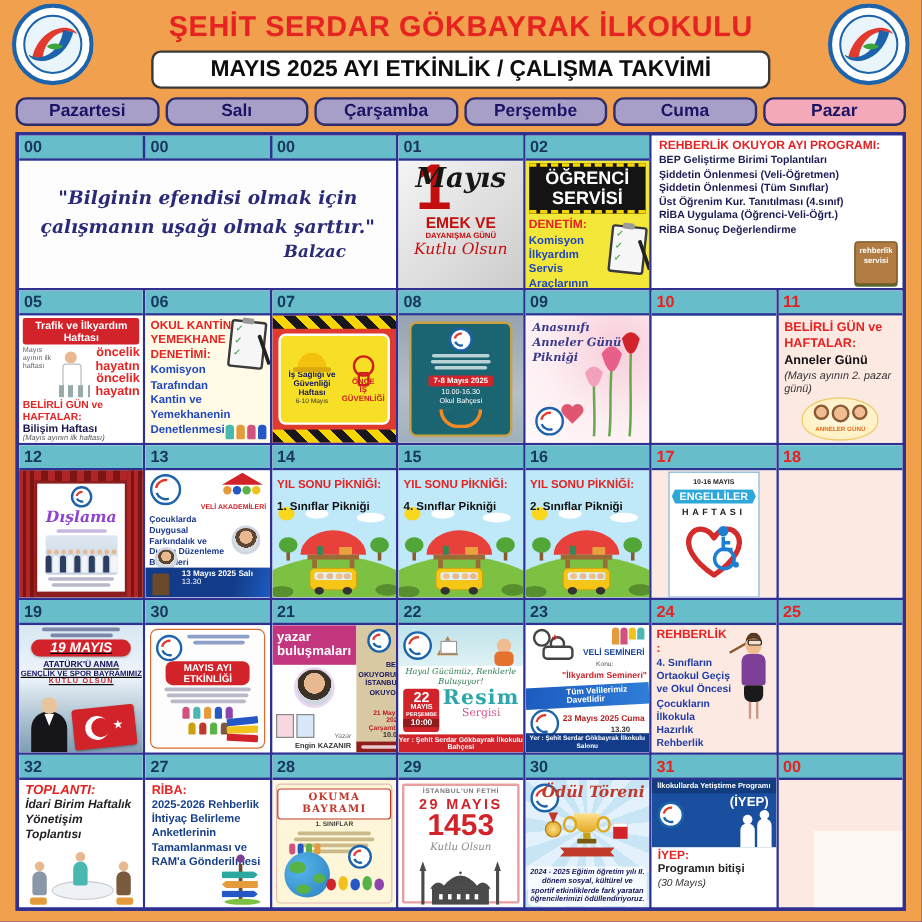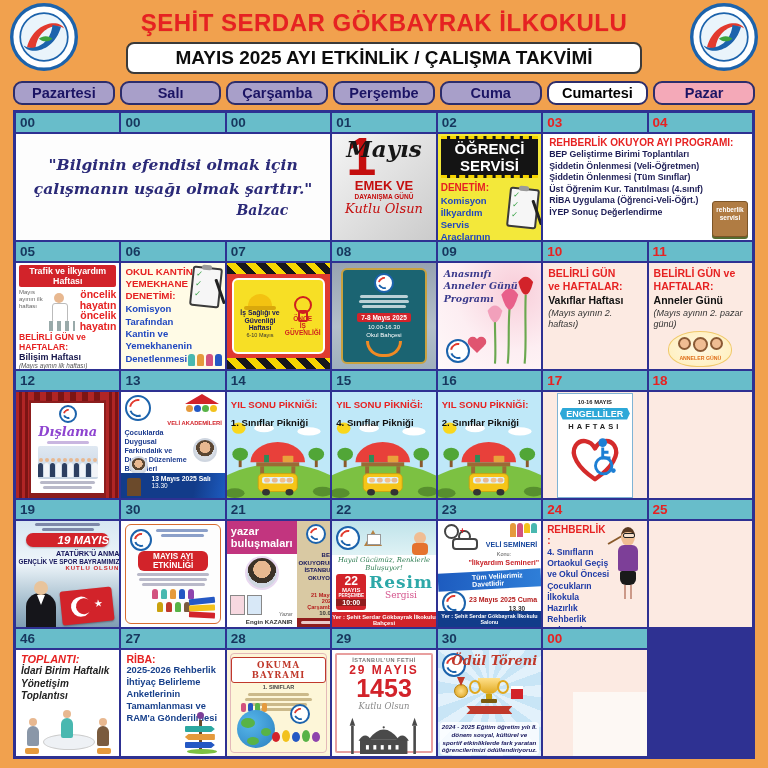--- a/index.html
+++ b/index.html
@@ -161,21 +161,21 @@
   .pic svg{position:absolute;left:0;right:0;bottom:0;width:100%;height:78px;}
 
   
   .p17{background:#FCEAE2;display:flex;align-items:center;justify-content:center;}
   .p17 .card{width:74px;height:98px;background:#fff;border:1.5px solid #7fb3d5;text-align:center;padding-top:5px;}
   .p17 .dts{font-weight:bold;font-size:5.8px;color:#222;}
   .p17 .rib{background:#2da8d8;color:#fff;font-weight:bold;font-size:9px;padding:1px 0;margin:3px 2px 2px;clip-path:polygon(4% 0,96% 0,100% 50%,96% 100%,4% 100%,0 50%);}
   .p17 .hf{font-weight:bold;font-size:7.5px;letter-spacing:3px;color:#222;}
 
   
-  .p19{background:linear-gradient(#d7e7f2,#eef5fa 40%,#a8c0cf 75%,#7f9db3);text-align:right;}
+  .p19{background:linear-gradient(#d7e7f2,#eef5fa 40%,#a8c0cf 75%,#7f9db3);text-align:center;text-decoration:underline;}
   .p19 .tb{width:70%;margin:2px auto 0;}
   .p19 .ban{width:80%;margin:2px auto;background:#d2232a;color:#fff;font-weight:bold;font-style:italic;font-size:11.5px;border-radius:8px;padding:1px 0;box-shadow:0 1px 2px #0004;}
   .p19 .l1{color:#14145a;font-weight:bold;font-size:7.2px;}
   .p19 .l2{color:#14145a;font-weight:bold;font-size:6.4px;}
   .p19 .l3{color:#c9252b;font-weight:bold;font-size:6px;letter-spacing:1px;}
   .ata{position:absolute;left:10px;bottom:0;width:30px;height:34px;background:#15151a;border-radius:14px 14px 0 0;}
   .ata::before{content:"";position:absolute;top:-12px;left:8px;width:14px;height:14px;border-radius:50%;background:#e8c49c;}
   .ata::after{content:"";position:absolute;top:2px;left:11px;border-left:4px solid transparent;border-right:4px solid transparent;border-top:10px solid #fff;}
   .tflag{position:absolute;right:6px;bottom:4px;width:52px;height:34px;background:#d2232a;border-radius:3px;transform:rotate(-6deg);box-shadow:0 1px 2px #0005;}
   .tflag .c1{position:absolute;left:10px;top:7px;width:20px;height:20px;border-radius:50%;background:#fff;}
@@ -380,21 +380,20 @@
 
   <div class="school-name">ŞEHİT SERDAR GÖKBAYRAK İLKOKULU</div>
   <div class="title-box">MAYIS 2025 AYI ETKİNLİK / ÇALIŞMA TAKVİMİ</div>
 
   <div class="dayrow">
     <div class="daybox">Pazartesi</div>
     <div class="daybox">Salı</div>
     <div class="daybox">Çarşamba</div>
     <div class="daybox">Perşembe</div>
     <div class="daybox">Cuma</div>
-    <div class="daybox sat">Cumartesi</div>
     <div class="daybox sun">Pazar</div>
   </div>
 
   <div class="grid">
 
     <div class="cell span3">
       <div class="datebar">
         <span class="num">00</span>
         <span class="num sep">00</span>
         <span class="num sep">00</span>
@@ -431,32 +430,28 @@
           </div>
           <div class="clip">
               <span class="ck">✓<br>✓<br>✓</span>
               <span class="pen"></span>
             </div>
         </div>
       </div>
     </div>
 
     <div class="cell span2">
-      <div class="datebar">
-        <span class="num r">03</span>
-        <span class="num r sep">04</span>
-      </div>
       <div class="body p0304">
         <div class="tt">REHBERLİK OKUYOR AYI PROGRAMI:</div>
         <div class="it">BEP Geliştirme Birimi Toplantıları</div>
         <div class="it">Şiddetin Önlenmesi (Veli-Öğretmen)</div>
         <div class="it">Şiddetin Önlenmesi (Tüm Sınıflar)</div>
         <div class="it">Üst Öğrenim Kur. Tanıtılması (4.sınıf)</div>
         <div class="it">RİBA Uygulama (Öğrenci-Veli-Öğrt.)</div>
-        <div class="it">İYEP Sonuç Değerlendirme</div>
+        <div class="it">RİBA Sonuç Değerlendirme</div>
         <div class="signpost">
           <span>rehberlik</span><br>
           <span>servisi</span>
         </div>
       </div>
     </div>
 
     <div class="cell">
       <div class="datebar">
           <span class="num">05</span>
@@ -550,44 +545,39 @@
     </div>
 
     <div class="cell">
       <div class="datebar">
           <span class="num">09</span>
         </div>
       <div class="body p09">
         <div class="tt">
           <div>Anasınıfı</div>
           <div>Anneler Günü</div>
-          <div>Programı</div>
+          <div>Pikniği</div>
         </div>
         <svg viewBox="0 0 60 100" style="position:absolute;right:0;top:0;height:100%;">
           <path d="M30 40 C28 60 30 80 28 95" stroke="#6aa84f" stroke-width="2" fill="none"></path>
           <path d="M45 30 C44 55 46 75 44 95" stroke="#6aa84f" stroke-width="2" fill="none"></path>
           <path d="M16 55 C16 70 17 85 16 95" stroke="#6aa84f" stroke-width="2" fill="none"></path>
           <path d="M22 30 Q30 18 38 30 Q34 44 30 44 Q26 44 22 30 Z" fill="#e85f8a"></path>
           <path d="M38 18 Q45 8 52 18 Q49 30 45 30 Q41 30 38 18 Z" fill="#d2232a"></path>
           <path d="M9 45 Q16 35 23 45 Q20 56 16 56 Q12 56 9 45 Z" fill="#f2a0bb"></path>
         </svg>
         <div class="heart" style="left:34px;bottom:18px"></div>
         <div class="mlogo" style="width:20px;height:20px"></div>
       </div>
     </div>
 
     <div class="cell">
       <div class="datebar">
           <span class="num r">10</span>
         </div>
-      <div class="body pink p10">
-        <div class="hd"><span>BELİRLİ GÜN</span><br><span>ve HAFTALAR:</span></div>
-        <div class="itm">Vakıflar Haftası</div>
-        <div class="nt">(Mayıs ayının 2. haftası)</div>
-      </div>
     </div>
 
     <div class="cell">
       <div class="datebar">
           <span class="num r">11</span>
         </div>
       <div class="body pink p10">
         <div class="hd"><span>BELİRLİ GÜN ve</span><br><span>HAFTALAR:</span></div>
         <div class="itm">Anneler Günü</div>
         <div class="nt">(Mayıs ayının 2. pazar günü)</div>
@@ -960,21 +950,21 @@
 
     <div class="cell">
       <div class="datebar">
           <span class="num r">25</span>
         </div>
       <div class="body pink"></div>
     </div>
 
     <div class="cell">
       <div class="datebar">
-          <span class="num">46</span>
+          <span class="num">32</span>
         </div>
       <div class="body p26">
         <div class="hd">TOPLANTI:</div>
         <div class="bod">İdari Birim Haftalık Yönetişim Toplantısı</div>
         <div class="meet">
           <div class="tbl"></div>
             <div class="pr p1"></div>
             <div class="pr p2"></div>
             <div class="pr p3"></div>
             <div class="ch c1"></div>
@@ -1079,20 +1069,41 @@
             <div class="stem"></div>
             <div class="base"></div>
           </div>
         <div class="medal"></div>
         <div class="gift"></div>
         <div class="rib30"></div>
         <div class="ft">2024 - 2025 Eğitim öğretim yılı II. dönem sosyal, kültürel ve sportif etkinliklerde fark yaratan öğrencilerimizi ödüllendiriyoruz.</div>
       </div>
     </div>
 
+    <div class="cell">
+      <div class="datebar">
+          <span class="num r">31</span>
+        </div>
+      <div class="body p31">
+        <div class="blu">
+          <div class="pb">İlkokullarda Yetiştirme Programı</div>
+          <div class="ac">(İYEP)</div>
+          <div class="mlogo" style="width:18px;height:18px"></div>
+          <div class="sil">
+              <i></i>
+              <i style="height:24px"></i>
+            </div>
+        </div>
+        <div class="wht">
+          <div class="hd">İYEP:</div>
+          <div class="bod">Programın bitişi</div>
+          <div class="nt">(30 Mayıs)</div>
+        </div>
+      </div>
+    </div>
 
     <div class="cell">
       <div class="datebar">
           <span class="num r">00</span>
         </div>
       <div class="body p00e">
         <div class="curl">
           <div class="flag"></div>
           <div class="c1"></div>
             <div class="c2"></div>

